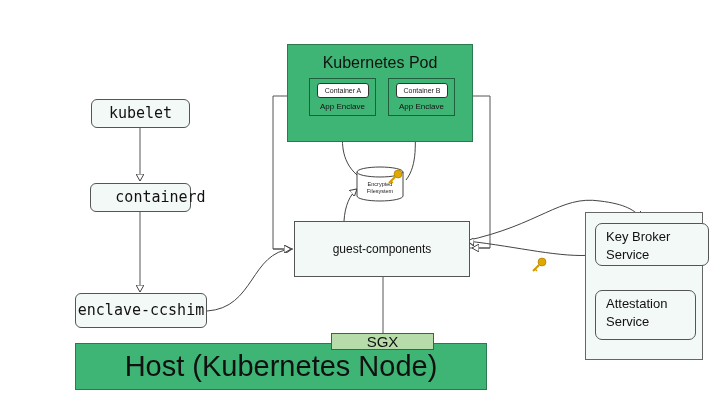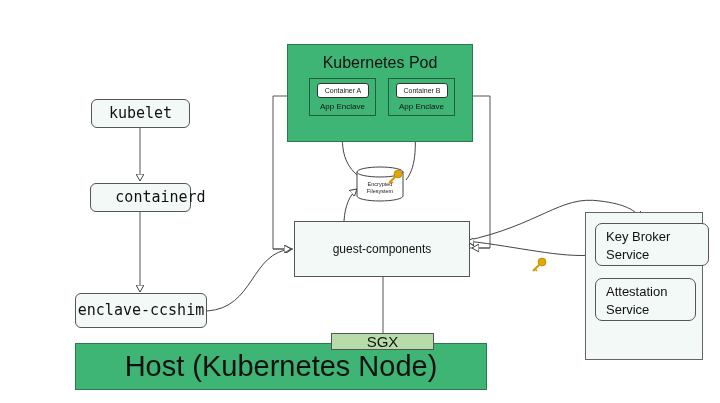--- a/index.html
+++ b/index.html
@@ -96,21 +96,21 @@
   <circle cx="11" cy="5" r="4" fill="#e0a800" stroke="#a07400" stroke-width="0.6"></circle>
   <line x1="8" y1="8" x2="2" y2="14" stroke="#d49a00" stroke-width="2.2"></line>
   <line x1="4" y1="12" x2="6" y2="14" stroke="#d49a00" stroke-width="1.5"></line>
 </svg>
 
 <div class="abs rp" style="left:585px;top:212px;width:118px;height:148px;">
   <div class="abs rp-inner" style="left:9px;top:10px;width:114px;height:43px;">
     <div>Key Broker</div>
     <div>Service</div>
   </div>
-  <div class="abs rp-inner" style="left:9px;top:65px;width:101px;height:43px;">
+  <div class="abs rp-inner" style="left:9px;top:77px;width:101px;height:50px;">
     <div>Attestation</div>
     <div>Service</div>
   </div>
 </div>
 
 <div class="abs sgx" style="left:331px;top:333px;width:103px;height:17px;z-index:2;">SGX</div>
 
 <div class="abs host" style="left:75px;top:343px;width:412px;height:47px;">Host (Kubernetes Node)</div>
 
 </body></html>

